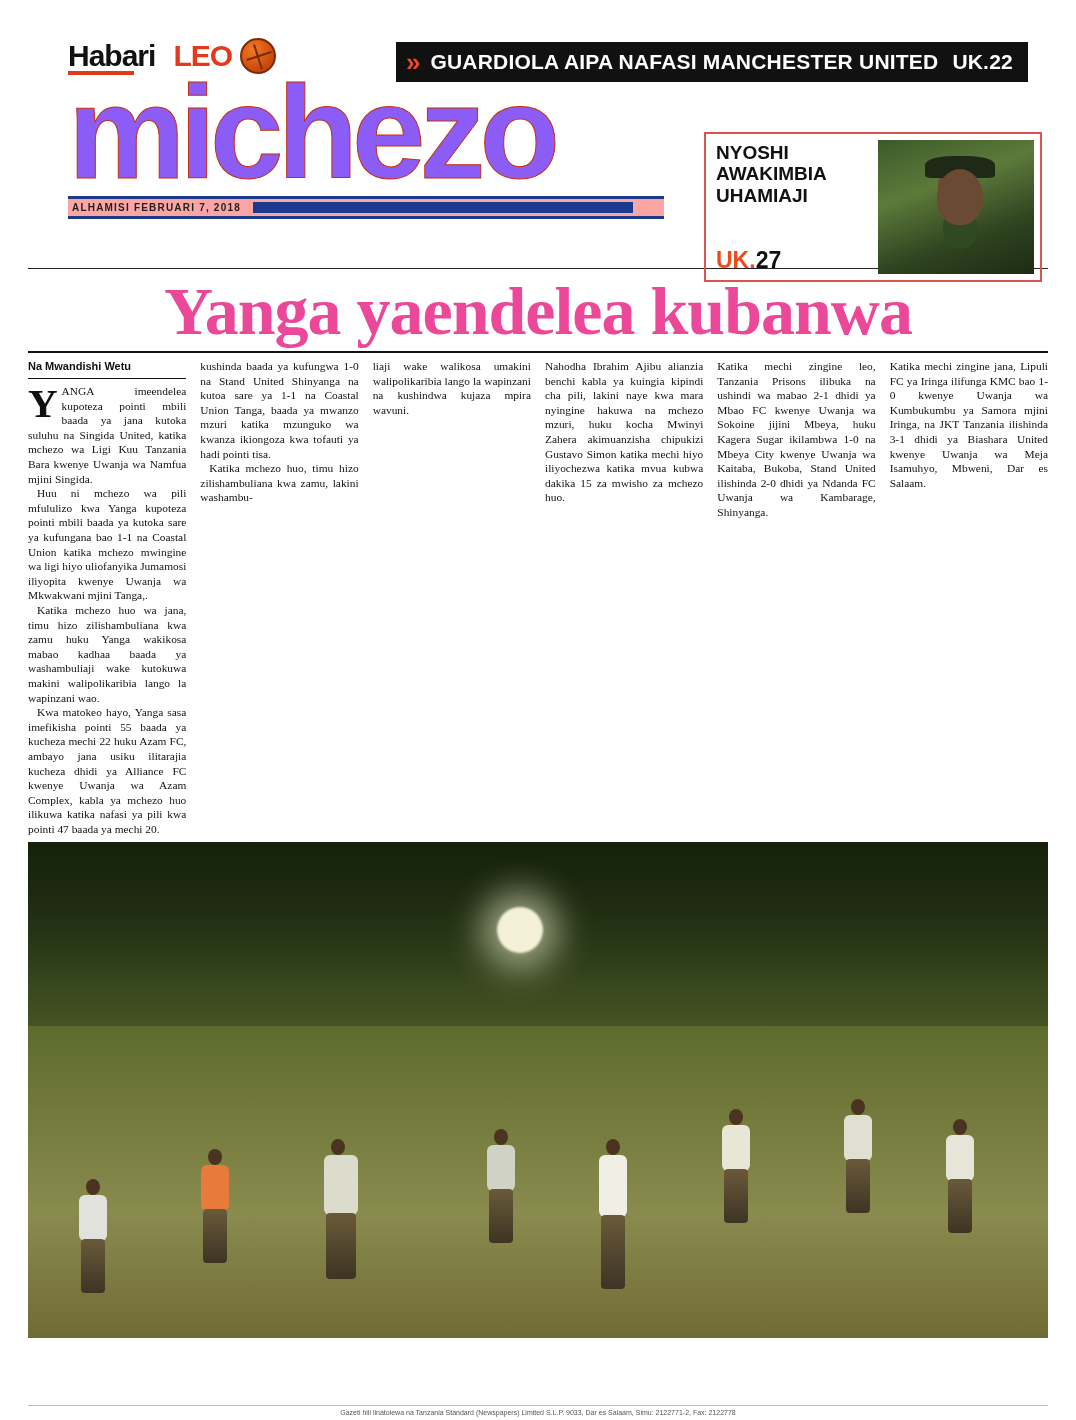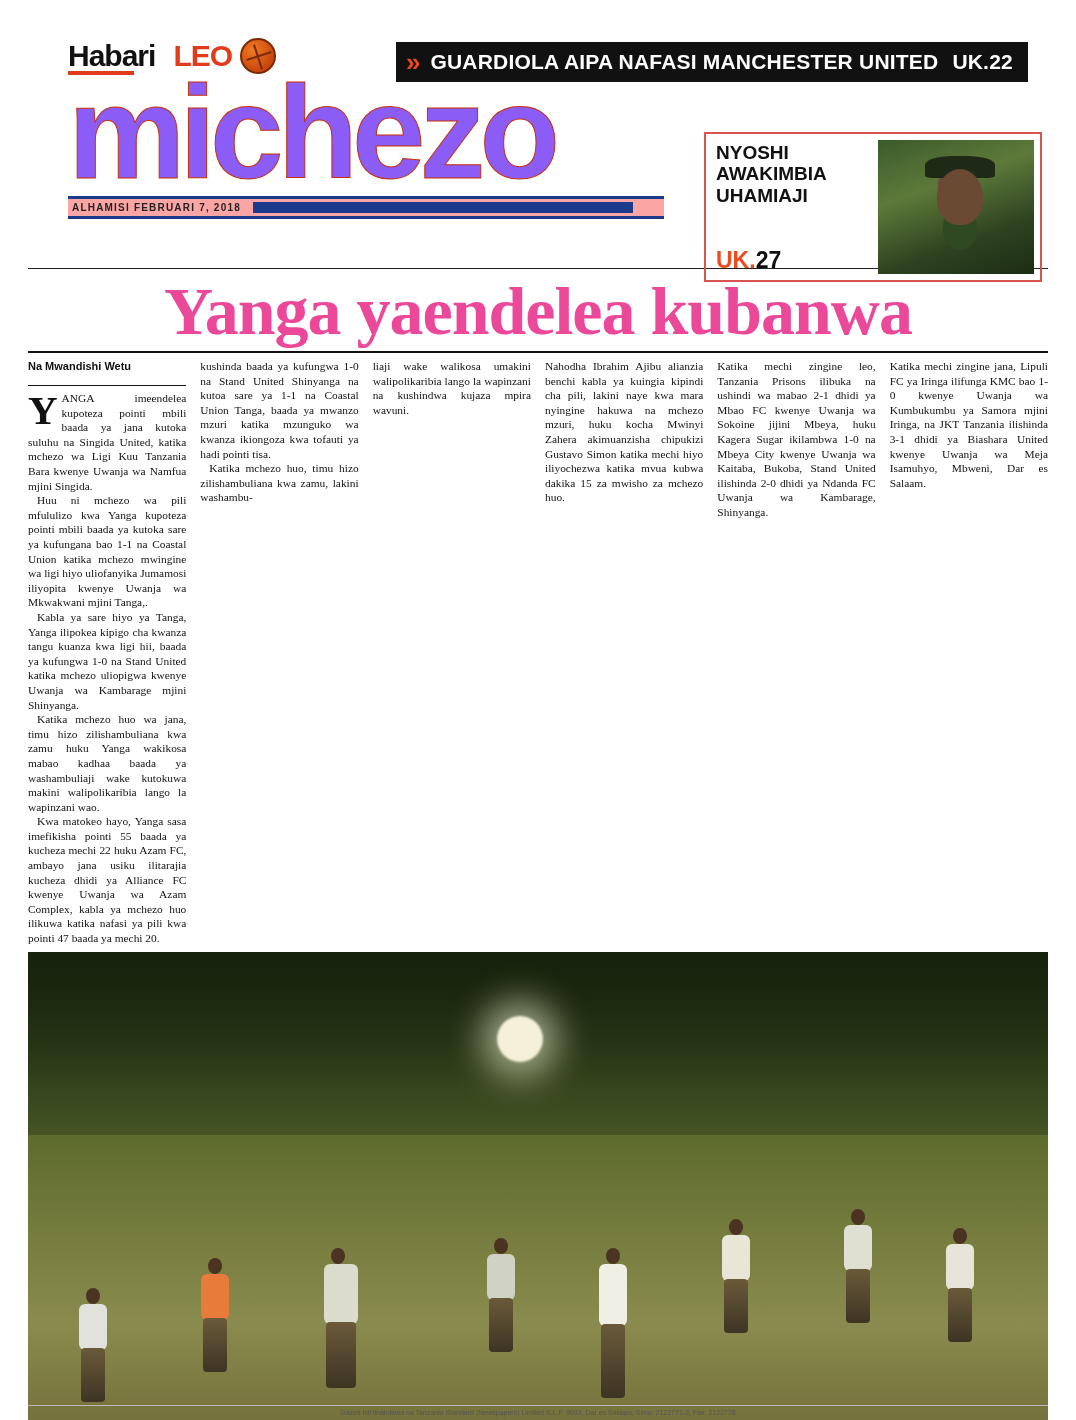--- a/index.html
+++ b/index.html
@@ -214,21 +214,21 @@
     border-top: 2px solid #111;
     padding-top: 6px;
     position: relative;
   }
   .col { font-size: 11.4px; line-height: 1.28; text-align: justify; }
   .byline {
     font-family: "Liberation Sans", sans-serif;
     font-weight: bold;
     font-size: 11px;
     border-bottom: 1px solid #111;
-    padding-bottom: 12px;
+    padding-bottom: 5px;
     margin-bottom: 5px;
     display: inline-block;
     width: 100%;
   }
   .col p { margin: 0 0 0 0; text-indent: 9px; }
   .col p.first { text-indent: 0; }
   .dropcap:first-letter {
     float: left;
     font-size: 41px;
     line-height: 0.82;
@@ -339,21 +339,20 @@
 
   <div class="rule-thin"></div>
   <h1 class="headline">Yanga yaendelea kubanwa</h1>
 
   <div class="article">
 
     <div class="col">
       <div class="byline">Na Mwandishi Wetu</div>
       <p class="first dropcap">YANGA imeendelea kupoteza pointi mbili baada ya jana kutoka suluhu na Singida United, katika mchezo wa Ligi Kuu Tanzania Bara kwenye Uwanja wa Namfua mjini Singida.</p>
       <p>Huu ni mchezo wa pili mfululizo kwa Yanga kupoteza pointi mbili baada ya kutoka sare ya kufungana bao 1-1 na Coastal Union katika mchezo mwingine wa ligi hiyo uliofanyika Jumamosi iliyopita kwenye Uwanja wa Mkwakwani mjini Tanga,.</p>
-      <p>Kabla ya sare hiyo ya Tanga, Yanga ilipokea kipigo cha kwanza tangu kuanza kwa ligi hii, baada ya kufungwa 1-0 na Stand United katika mchezo uliopigwa kwenye Uwanja wa Kambarage mjini Shinyanga.</p>
       <p>Katika mchezo huo wa jana, timu hizo zilishambuliana kwa zamu huku Yanga wakikosa mabao kadhaa baada ya washambuliaji wake kutokuwa makini walipolikaribia lango la wapinzani wao.</p>
       <p>Kwa matokeo hayo, Yanga sasa imefikisha pointi 55 baada ya kucheza mechi 22 huku Azam FC, ambayo jana usiku ilitarajia kucheza dhidi ya Alliance FC kwenye Uwanja wa Azam Complex, kabla ya mchezo huo ilikuwa katika nafasi ya pili kwa pointi 47 baada ya mechi 20.</p>
     </div>
 
     <div class="col">
       <p class="first">kushinda baada ya kufungwa 1-0 na Stand United Shinyanga na kutoa sare ya 1-1 na Coastal Union Tanga, baada ya mwanzo mzuri katika mzunguko wa kwanza ikiongoza kwa tofauti ya hadi pointi tisa.</p>
       <p>Katika mchezo huo, timu hizo zilishambuliana kwa zamu, lakini washambu-</p>
     </div>
 
     <div class="col">

